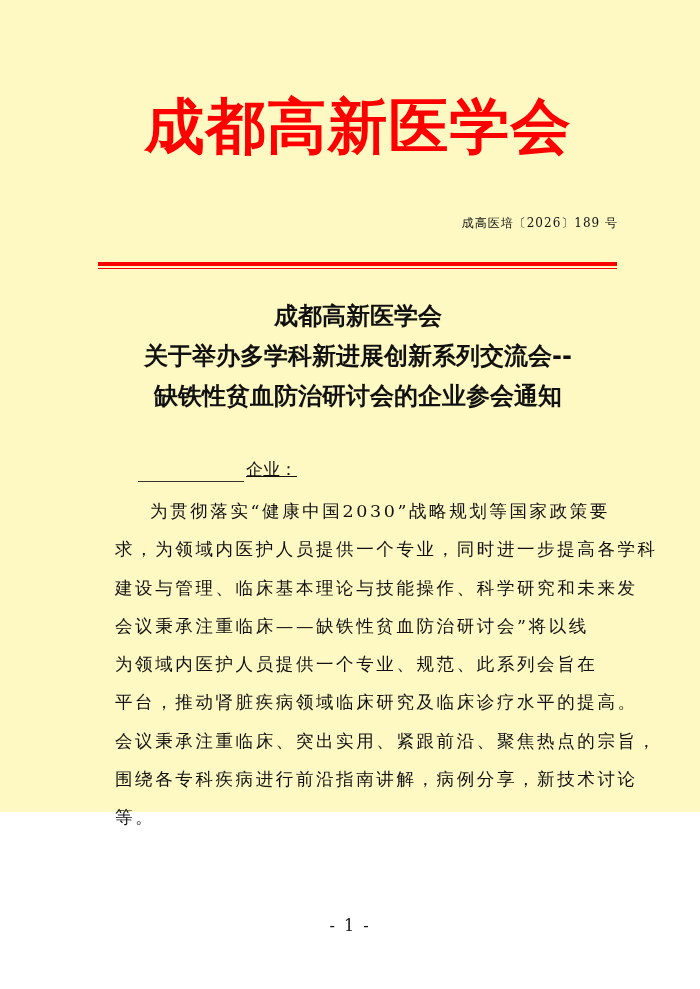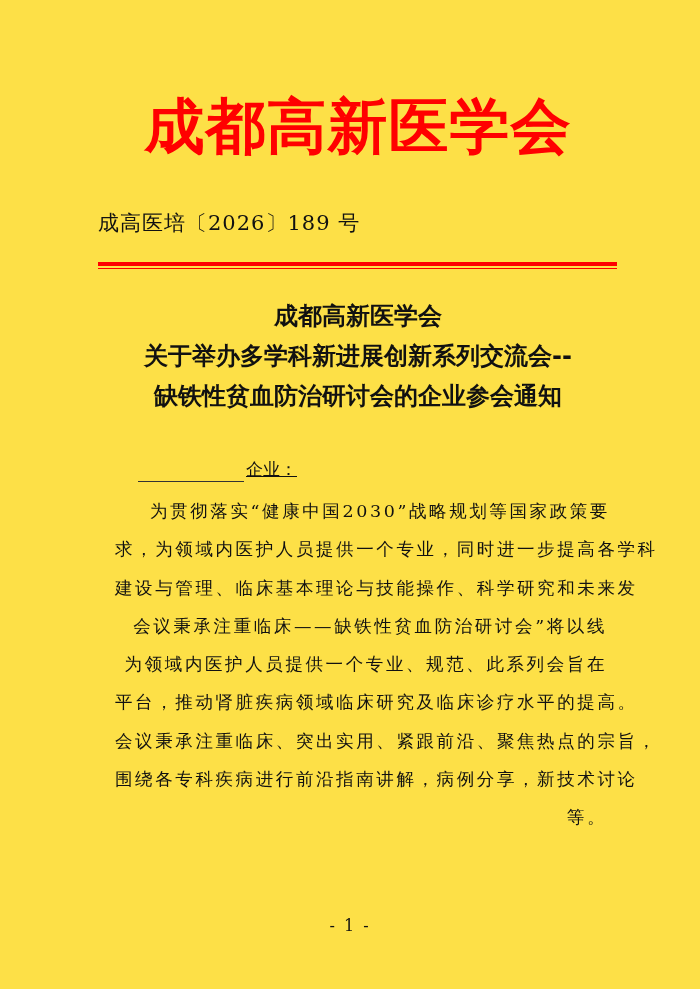--- a/index.html
+++ b/index.html
@@ -1,47 +1,47 @@
 <!DOCTYPE html>
 <html><head>
 <meta charset="utf-8">
 <style>
   html, body { margin: 0; padding: 0; background: #ffffff; }
   body { width: 700px; height: 989px; position: relative; overflow: hidden; }
-  .page { position: absolute; left: 0; top: 0; width: 700px; height: 989px; background: #fde047; }
+  .page { position: absolute; left: 0; top: 0; width: 700px; height: 812px; background: #fef9c3; }
   .masthead {
     position: absolute; left: 98px; top: 86px; width: 520px; text-align: center;
     font-family: "DejaVu Serif", "Liberation Serif", serif; font-weight: bold;
     font-size: 60px; line-height: 80px; color: #ff0000; letter-spacing: 1px;
   }
   .docnum {
-    position: absolute; left: 98px; top: 212px; width: 520px; text-align: left;
+    position: absolute; left: 98px; top: 212px; width: 520px; text-align: right;
     font-family: "DejaVu Serif", "Liberation Serif", serif;
-    font-size: 21px; line-height: 22px; color: #111; letter-spacing: 1px;
+    font-size: 12px; line-height: 22px; color: #111; letter-spacing: 1px;
   }
   .rule-thick { position: absolute; left: 98px; top: 262px; width: 519px; height: 4px; background: #ff0000; }
   .rule-thin  { position: absolute; left: 98px; top: 267.5px; width: 519px; height: 1px; background: #ff0000; }
   .title {
     position: absolute; left: 80px; top: 296px; width: 556px; text-align: center;
     font-family: "DejaVu Sans", "Liberation Sans", sans-serif; font-weight: bold;
     font-size: 24px; line-height: 40px; color: #111;
   }
   .title div { white-space: nowrap; }
   .salutation {
     position: absolute; left: 138px; top: 456px;
     font-family: "DejaVu Serif", "Liberation Serif", serif;
     font-size: 17px; line-height: 26px; color: #111; text-decoration: underline;
   }
   .blank { display: inline-block; width: 106px; border-bottom: 1px solid #333; height: 19px; vertical-align: bottom; margin-right: 2px; }
   .body-text {
     position: absolute; left: 115px; top: 492px; width: 492px;
     font-family: "DejaVu Serif", "Liberation Serif", serif;
     font-size: 17.5px; line-height: 38.3px; color: #111;
   }
-  .body-text .line { white-space: nowrap; letter-spacing: 2.6px; text-align: right; }
+  .body-text .line { white-space: nowrap; letter-spacing: 2.6px; }
   .body-text .indent { padding-left: 35px; }
   .page-num {
     position: absolute; left: 0; top: 916px; width: 700px; text-align: center;
     font-family: "DejaVu Serif", "Liberation Serif", serif;
     font-size: 16px; color: #111; letter-spacing: 2px;
   }
 </style>
 </head>
 <body>
 

